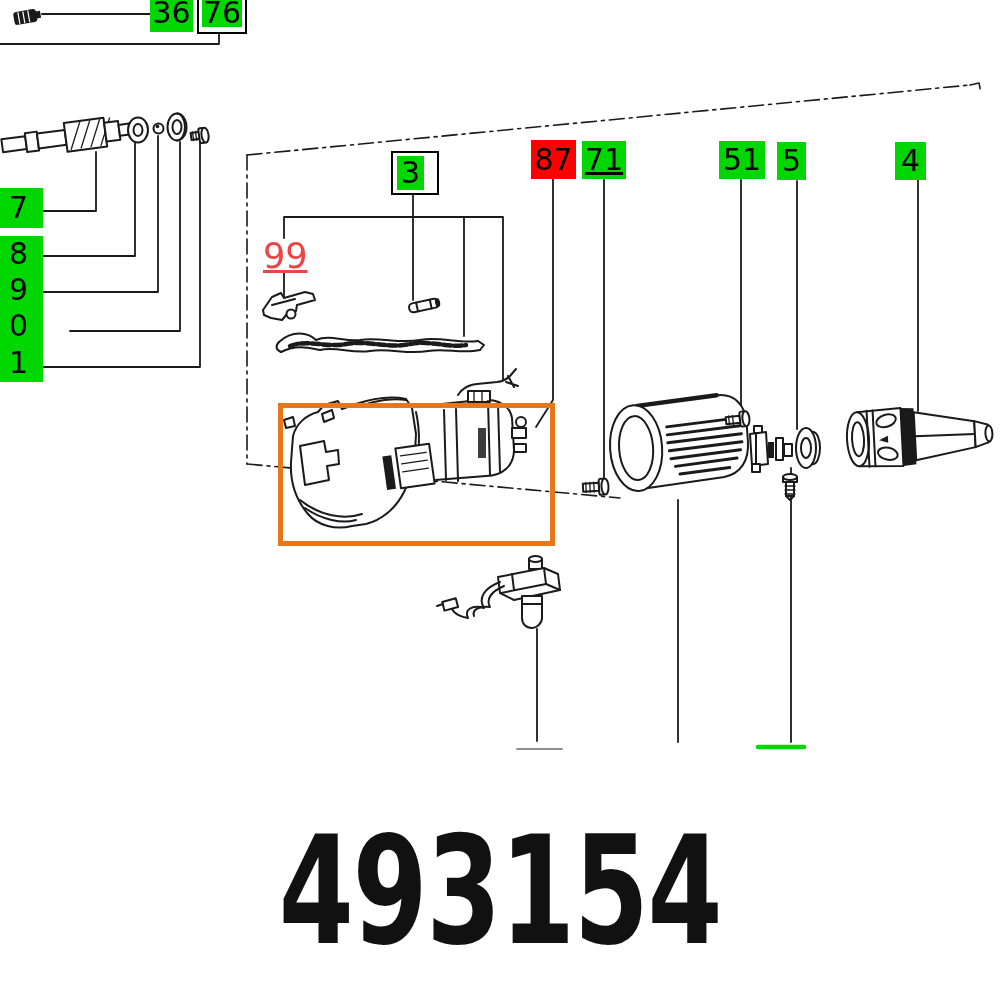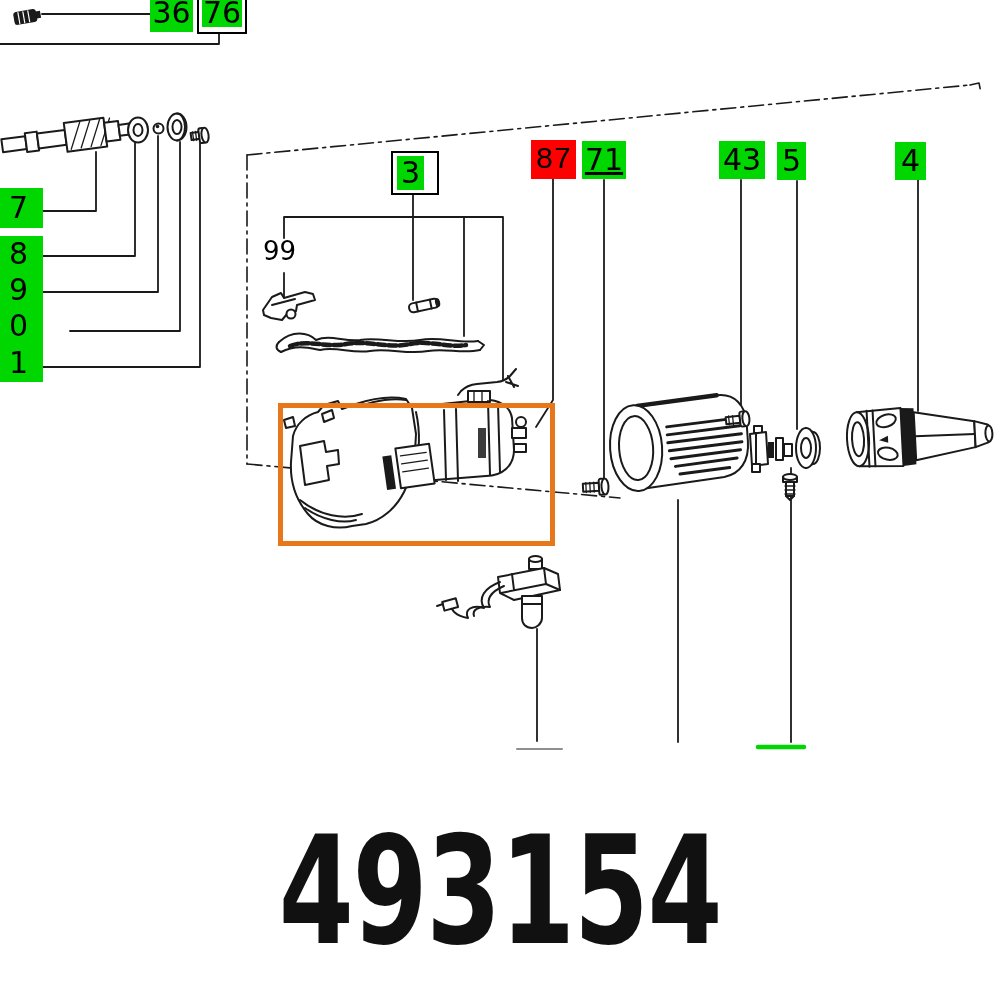--- a/index.html
+++ b/index.html
@@ -12,25 +12,25 @@
   .art .w{fill:#fff;}
   .art .d{fill:var(--ink);stroke:none;}
   .art .thick{stroke-width:4.5;}
   .art .thin{stroke-width:1.3;}
   .art .dashdot{stroke-width:1.6;stroke-dasharray:15 5 3 5;}
   .art .leader{stroke-width:1.8;}
   .art .greenline{stroke:var(--green);stroke-width:4.5;}
   .art .grayline{stroke:var(--gray);stroke-width:2;}
   .co{position:absolute;display:flex;align-items:center;justify-content:center;
       font-size:30px;color:#000;background:var(--green);line-height:1;}
-  .co.red{background:var(--red);font-family:Liberation Mono, monospace;}
+  .co.red{background:var(--red);}
   .co.boxed{background:#fff;border:2px solid #000;}
   .co .inner{position:absolute;background:var(--green);display:flex;align-items:center;justify-content:center;}
   .co.partial{justify-content:flex-end;padding-right:15px;}
-  .plain-num{position:absolute;font-size:26px;color:#000000;background:transparent;}
+  .plain-num{position:absolute;font-size:35px;color:#ef4444;background:transparent;text-decoration:underline;}
   #partnum{position:absolute;left:0;top:818px;width:1000px;height:145px;
       display:flex;align-items:center;justify-content:center;
       font-size:150px;font-weight:600;color:#111;letter-spacing:-2px;
       transform:scaleX(.72);transform-origin:50% 50%;}
   #hlbox{position:absolute;left:278px;top:403px;width:267px;height:133px;
       border:5px solid var(--orange);background:transparent;}
 </style>
 </head>
 <body>
 
@@ -251,21 +251,21 @@
 
   <div class="co red" style="left:531px;top:140px;width:45px;height:39px;">
     <span>87</span>
   </div>
 
   <div class="co" style="left:582px;top:141px;width:44px;height:38px;text-decoration:underline;">
     <span>71</span>
   </div>
 
   <div class="co" style="left:719px;top:141px;width:46px;height:38px;">
-    <span>43</span>
+    <span>51</span>
   </div>
 
   <div class="co" style="left:777px;top:142px;width:29px;height:38px;">
     <span>5</span>
   </div>
 
   <div class="co" style="left:895px;top:142px;width:31px;height:38px;">
     <span>4</span>
   </div>
 

